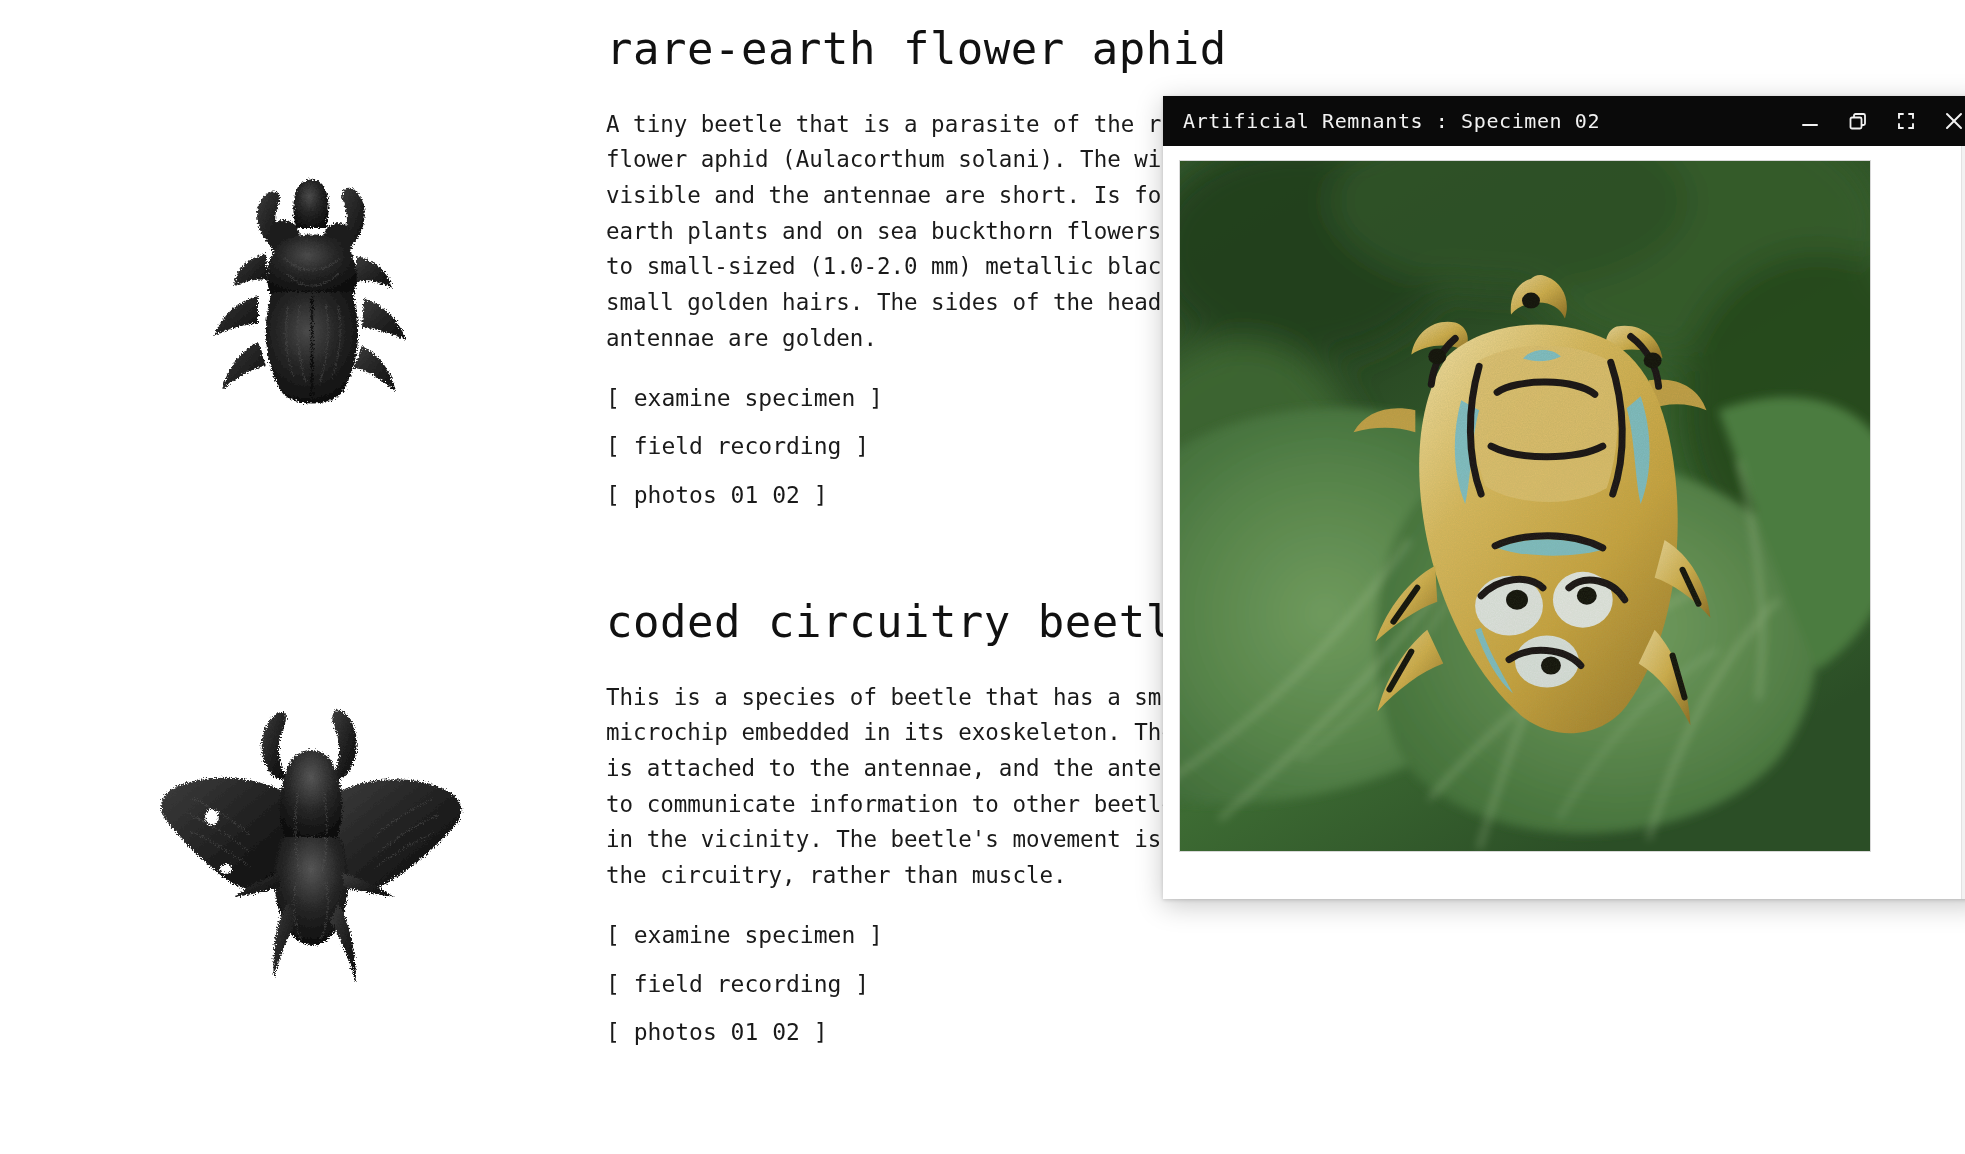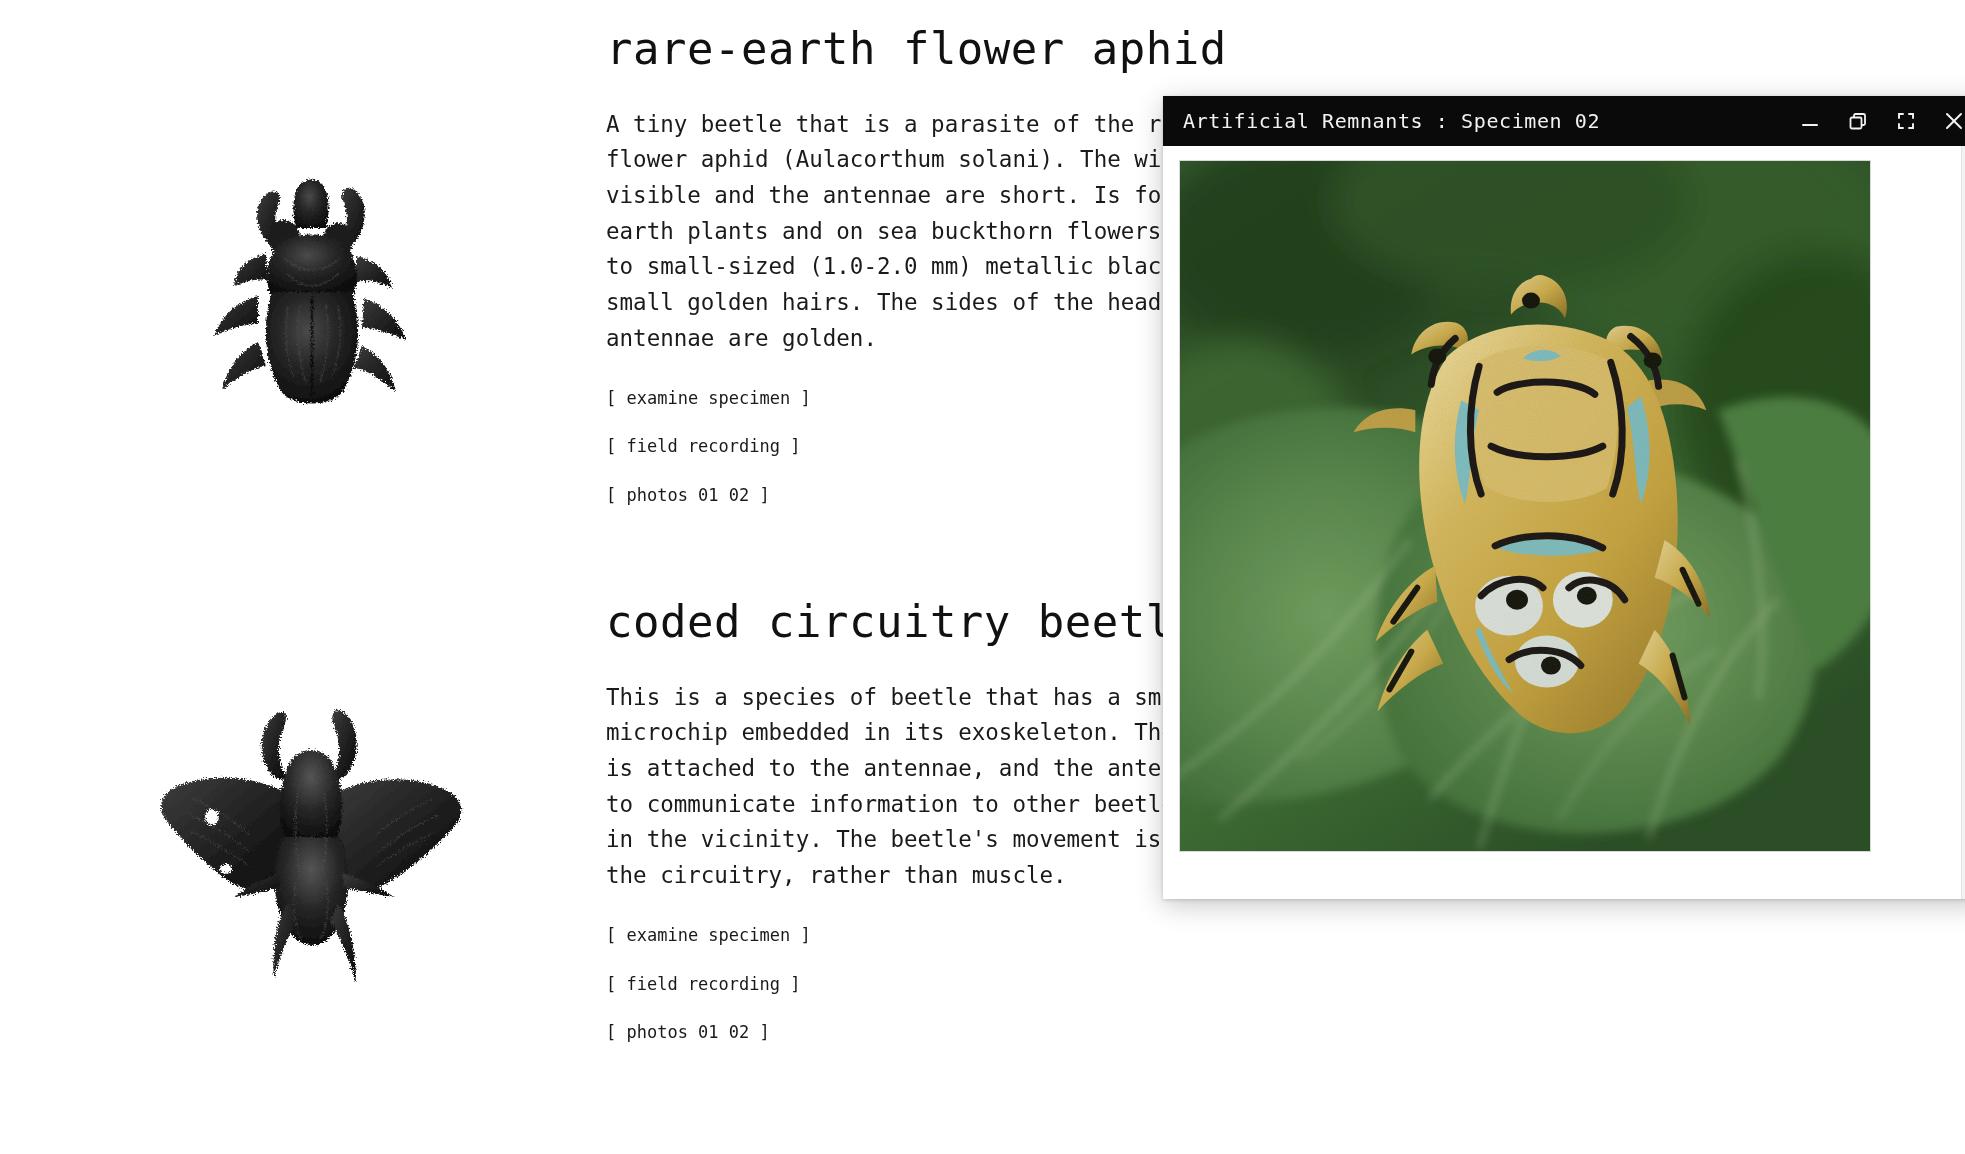--- a/index.html
+++ b/index.html
@@ -70,21 +70,21 @@
     margin: 0 0 24px 0;
     white-space: pre;
     color: #1a1a1a;
   }
 
   .entry-links {
     margin: 0;
   }
   .entry-link {
     display: block;
-    font-size: 17px;
+    font-size: 23px;
     line-height: 35.7px;
     margin-bottom: 13px;
     white-space: pre;
     color: #1a1a1a;
     text-decoration: none;
     cursor: pointer;
     width: max-content;
     text-align: right;
   }
 

